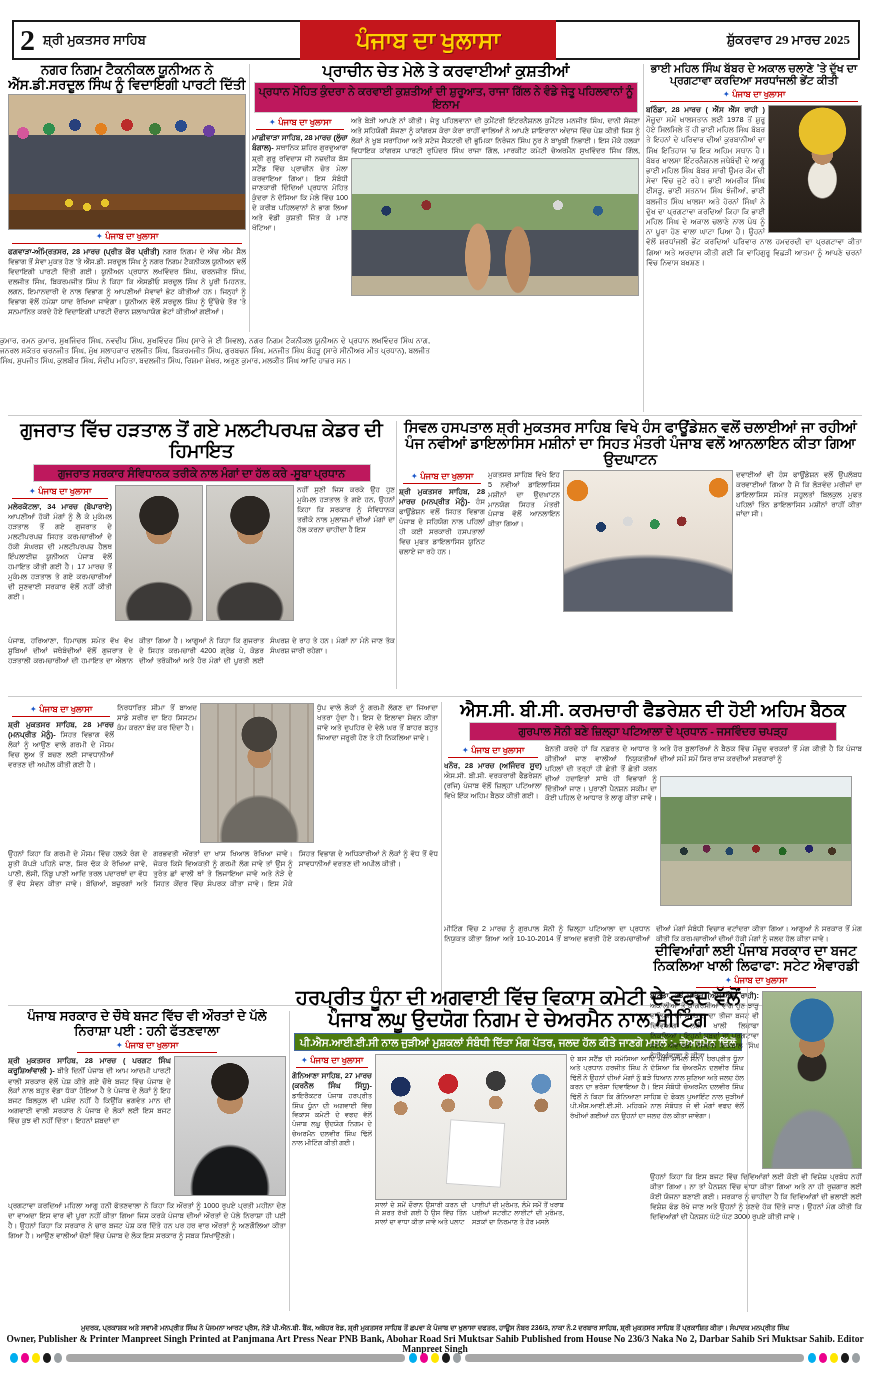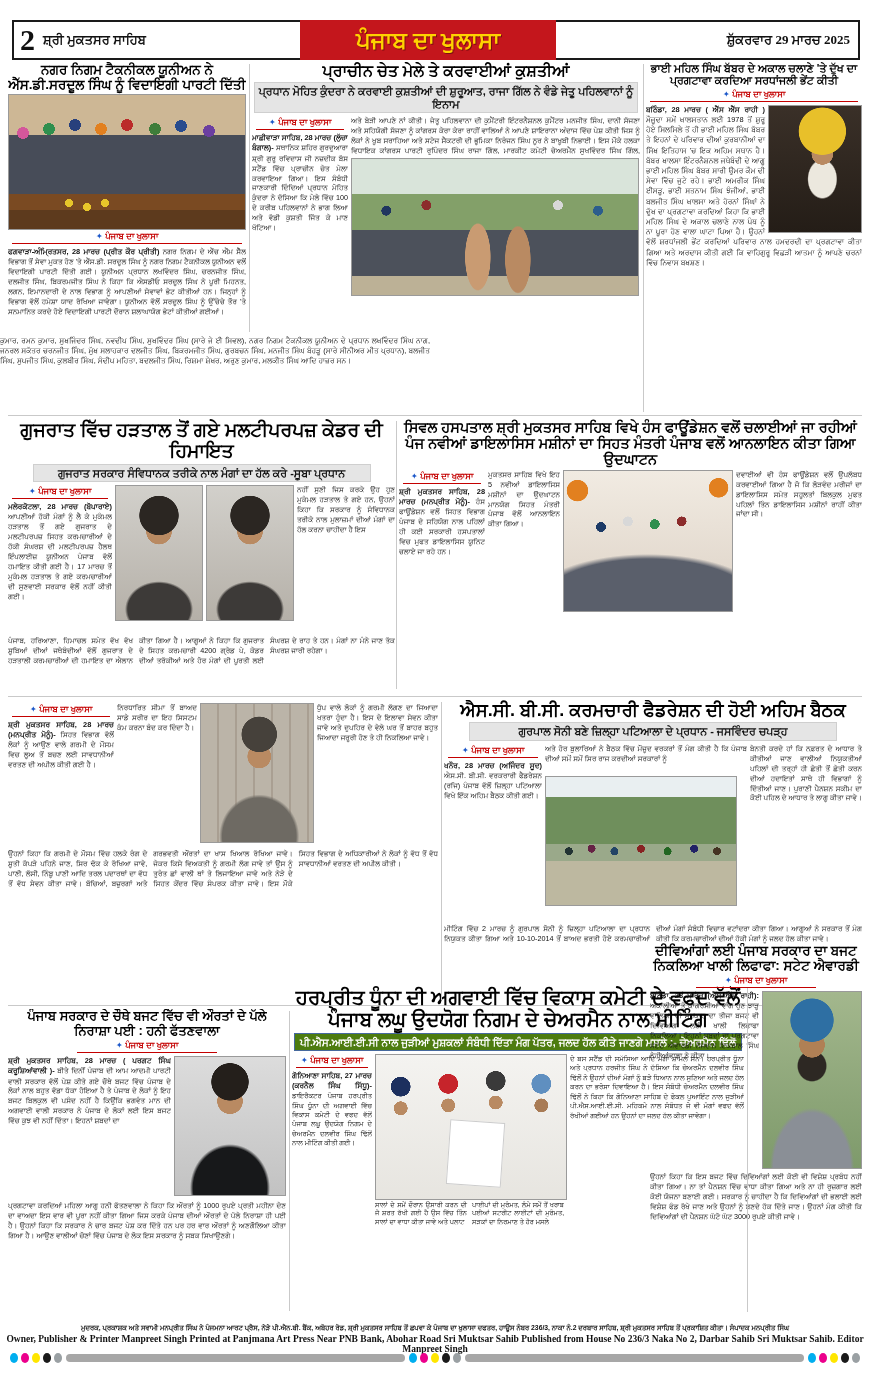--- a/index.html
+++ b/index.html
@@ -12,21 +12,21 @@
           padding:0 8px 0 6px;line-height:1;}
   .edition{font-size:13px;font-weight:bold;}
   .banner{position:absolute;left:286px;top:-2px;width:256px;height:40px;background:#c4161c;
           display:flex;align-items:center;justify-content:center;}
   .banner span{color:#ffd200;font-size:23px;font-weight:bold;text-shadow:1px 1px 0 #7c0d10;}
   .dateline{position:absolute;right:8px;top:0;height:36px;display:flex;align-items:center;
             font-family:"Liberation Serif","DejaVu Serif",serif;font-size:13px;font-weight:bold;}
   
   .art{position:absolute;overflow:hidden;}
   .hl{margin:0 0 2px 0;font-weight:bold;text-align:center;line-height:1.12;color:#000;}
-  .subbar{background:#e5e5e5;border:1px solid #cfcfcf;font-weight:bold;text-align:center;
+  .subbar{background:#be185d;border:1px solid #cfcfcf;font-weight:bold;text-align:center;
           padding:2px 3px;margin:2px auto 3px auto;line-height:1.15;}
   .subbar.blue{background:#4d7c0f;border-color:#46699e;color:#fff;}
   .ptag{color:#c40000;font-weight:bold;font-size:8.5px;text-align:center;
         border-bottom:1.5px solid #c40000;padding-bottom:1px;margin:1px 4px 3px 4px;}
   .ptag .plus{color:#1b57c9;}
   .body{font-size:7.2px;line-height:1.38;text-align:justify;margin:0;}
   .body b{font-size:7.4px;}
   .cols2{column-count:2;column-gap:6px;}
   .cols3{column-count:3;column-gap:6px;}
   .row{display:flex;gap:3px;align-items:flex-start;}
@@ -171,21 +171,21 @@
   </section>
 
   <div class="hrule" style="left:8px;top:415px;width:854px;"></div>
 
   <section class="art" style="left:8px;top:419px;width:387px;height:273px;">
     <h2 class="hl" style="font-size:19px;">ਗੁਜਰਾਤ ਵਿੱਚ ਹੜਤਾਲ ਤੋਂ ਗਏ ਮਲਟੀਪਰਪਜ਼ ਕੇਡਰ ਦੀ ਹਿਮਾਇਤ</h2>
     <div class="subbar" style="font-size:11px;width:330px;">ਗੁਜਰਾਤ ਸਰਕਾਰ ਸੰਵਿਧਾਨਕ ਤਰੀਕੇ ਨਾਲ ਮੰਗਾਂ ਦਾ ਹੱਲ ਕਰੇ -ਸੂਬਾ ਪ੍ਰਧਾਨ</div>
     <div class="row">
       <div class="col" style="width:104px;flex:none;">
         <div class="ptag"><span class="plus">✦</span> <span>ਪੰਜਾਬ ਦਾ ਖੁਲਾਸਾ</span></div>
-        <p class="body" style="height:128px;overflow:hidden;"><b>ਮਲੇਰਕੋਟਲਾ, 28 ਮਾਰਚ (ਬੋਪਾਰਾਏ)</b> <span>ਆਪਣੀਆਂ ਹੱਕੀ ਮੰਗਾਂ ਨੂੰ ਲੈ ਕੇ ਮੁਕੰਮਲ ਹੜਤਾਲ ਤੋਂ ਗਏ ਗੁਜਰਾਤ ਦੇ ਮਲਟੀਪਰਪਜ਼ ਸਿਹਤ ਕਰਮਚਾਰੀਆਂ ਦੇ ਹੱਕੀ ਸੰਘਰਸ਼ ਦੀ ਮਲਟੀਪਰਪਜ਼ ਹੈਲਥ ਇੰਪਲਾਈਜ਼ ਯੂਨੀਅਨ ਪੰਜਾਬ ਵੱਲੋਂ ਹਮਾਇਤ ਕੀਤੀ ਗਈ ਹੈ। 17 ਮਾਰਚ ਤੋਂ ਮੁਕੰਮਲ ਹੜਤਾਲ ਤੇ ਗਏ ਕਰਮਚਾਰੀਆਂ ਦੀ ਸੁਣਵਾਈ ਸਰਕਾਰ ਵੱਲੋਂ ਨਹੀਂ ਕੀਤੀ ਗਈ।</span></p>
+        <p class="body" style="height:128px;overflow:hidden;"><b>ਮਲੇਰਕੋਟਲਾ, 34 ਮਾਰਚ (ਬੋਪਾਰਾਏ)</b> <span>ਆਪਣੀਆਂ ਹੱਕੀ ਮੰਗਾਂ ਨੂੰ ਲੈ ਕੇ ਮੁਕੰਮਲ ਹੜਤਾਲ ਤੋਂ ਗਏ ਗੁਜਰਾਤ ਦੇ ਮਲਟੀਪਰਪਜ਼ ਸਿਹਤ ਕਰਮਚਾਰੀਆਂ ਦੇ ਹੱਕੀ ਸੰਘਰਸ਼ ਦੀ ਮਲਟੀਪਰਪਜ਼ ਹੈਲਥ ਇੰਪਲਾਈਜ਼ ਯੂਨੀਅਨ ਪੰਜਾਬ ਵੱਲੋਂ ਹਮਾਇਤ ਕੀਤੀ ਗਈ ਹੈ। 17 ਮਾਰਚ ਤੋਂ ਮੁਕੰਮਲ ਹੜਤਾਲ ਤੇ ਗਏ ਕਰਮਚਾਰੀਆਂ ਦੀ ਸੁਣਵਾਈ ਸਰਕਾਰ ਵੱਲੋਂ ਨਹੀਂ ਕੀਤੀ ਗਈ।</span></p>
       </div>
       <div class="ph p4" style="width:86px;height:134px;"></div>
       <div class="ph p4" style="width:86px;height:134px;"></div>
       <div class="col" style="flex:1;">
         <p class="body" style="height:148px;overflow:hidden;">ਨਹੀਂ ਸੁਣੀ ਜਿਸ ਕਰਕੇ ਉਹ ਹੁਣ ਮੁਕੰਮਲ ਹੜਤਾਲ ਤੇ ਗਏ ਹਨ, ਉਹਨਾਂ ਕਿਹਾ ਕਿ ਸਰਕਾਰ ਨੂੰ ਸੰਵਿਧਾਨਕ ਤਰੀਕੇ ਨਾਲ ਮੁਲਾਜ਼ਮਾਂ ਦੀਆਂ ਮੰਗਾਂ ਦਾ ਹੱਲ ਕਰਨਾ ਚਾਹੀਦਾ ਹੈ ਇਸ</p>
       </div>
     </div>
     <p class="body cols3" style="margin-top:3px;height:56px;overflow:hidden;">ਪੰਜਾਬ, ਹਰਿਆਣਾ, ਹਿਮਾਚਲ ਸਮੇਤ ਵੱਖ ਵੱਖ ਸੂਬਿਆਂ ਦੀਆਂ ਜਥੇਬੰਦੀਆਂ ਵੱਲੋਂ ਗੁਜਰਾਤ ਦੇ ਹੜਤਾਲੀ ਕਰਮਚਾਰੀਆਂ ਦੀ ਹਮਾਇਤ ਦਾ ਐਲਾਨ ਕੀਤਾ ਗਿਆ ਹੈ। ਆਗੂਆਂ ਨੇ ਕਿਹਾ ਕਿ ਗੁਜਰਾਤ ਦੇ ਸਿਹਤ ਕਰਮਚਾਰੀ 4200 ਗ੍ਰੇਡ ਪੇ, ਕੇਡਰ ਦੀਆਂ ਤਰੱਕੀਆਂ ਅਤੇ ਹੋਰ ਮੰਗਾਂ ਦੀ ਪੂਰਤੀ ਲਈ ਸੰਘਰਸ਼ ਦੇ ਰਾਹ ਤੇ ਹਨ। ਮੰਗਾਂ ਨਾ ਮੰਨੇ ਜਾਣ ਤੱਕ ਸੰਘਰਸ਼ ਜਾਰੀ ਰਹੇਗਾ।</p>
   </section>
 
@@ -226,26 +226,26 @@
   </section>
 
   <section class="art" style="left:444px;top:700px;width:418px;height:276px;">
     <h2 class="hl" style="font-size:18px;">ਐਸ.ਸੀ. ਬੀ.ਸੀ. ਕਰਮਚਾਰੀ ਫੈਡਰੇਸ਼ਨ ਦੀ ਹੋਈ ਅਹਿਮ ਬੈਠਕ</h2>
     <div class="subbar" style="font-size:11px;width:360px;">ਗੁਰਪਾਲ ਸੋਨੀ ਬਣੇ ਜ਼ਿਲ੍ਹਾ ਪਟਿਆਲਾ ਦੇ ਪ੍ਰਧਾਨ - ਜਸਵਿੰਦਰ ਚਪੜ੍ਹ</div>
     <div class="row">
       <div class="col" style="width:98px;flex:none;">
         <div class="ptag"><span class="plus">✦</span> <span>ਪੰਜਾਬ ਦਾ ਖੁਲਾਸਾ</span></div>
         <p class="body" style="height:160px;overflow:hidden;"><b>ਖਨੌਰ, 28 ਮਾਰਚ (ਅਜਿੰਦਰ ਸੂਦ)</b> <span>ਐਸ.ਸੀ. ਬੀ.ਸੀ. ਵਰਕਰਾਰੀ ਫੈਡਰੇਸ਼ਨ (ਰਜਿ) ਪੰਜਾਬ ਵੱਲੋਂ ਜ਼ਿਲ੍ਹਾ ਪਟਿਆਲਾ ਵਿਖੇ ਇੱਕ ਅਹਿਮ ਬੈਠਕ ਕੀਤੀ ਗਈ।</span></p>
       </div>
+      <div class="col" style="width:112px;flex:none;">
+        <p class="body" style="height:166px;overflow:hidden;">ਬੇਨਤੀ ਕਰਦੇ ਹਾਂ ਕਿ ਨਫ਼ਰਤ ਦੇ ਆਧਾਰ ਤੇ ਕੀਤੀਆਂ ਜਾਣ ਵਾਲੀਆਂ ਨਿਯੁਕਤੀਆਂ ਪਹਿਲਾਂ ਦੀ ਤਰ੍ਹਾਂ ਹੀ ਛੇਤੀ ਤੋਂ ਛੇਤੀ ਕਰਨ ਦੀਆਂ ਹਦਾਇਤਾਂ ਸਾਥੇ ਹੀ ਵਿਭਾਗਾਂ ਨੂੰ ਦਿੱਤੀਆਂ ਜਾਣ। ਪੁਰਾਣੀ ਪੈਨਸ਼ਨ ਸਕੀਮ ਦਾ ਕੋਈ ਪਹਿਲ ਦੇ ਆਧਾਰ ਤੇ ਲਾਗੂ ਕੀਤਾ ਜਾਵੇ।</p>
+      </div>
       <div class="col" style="flex:1;">
         <p class="body" style="height:30px;overflow:hidden;">ਅਤੇ ਹੋਰ ਬੁਲਾਰਿਆਂ ਨੇ ਬੈਠਕ ਵਿੱਚ ਮੌਜੂਦ ਵਰਕਰਾਂ ਤੋਂ ਮੰਗ ਕੀਤੀ ਹੈ ਕਿ ਪੰਜਾਬ ਦੀਆਂ ਸਮੇਂ ਸਮੇਂ ਸਿਰ ਰਾਜ ਕਰਦੀਆਂ ਸਰਕਾਰਾਂ ਨੂੰ</p>
         <div class="ph p7" style="width:190px;height:128px;margin-top:2px;"></div>
-      </div>
-      <div class="col" style="width:112px;flex:none;">
-        <p class="body" style="height:166px;overflow:hidden;">ਬੇਨਤੀ ਕਰਦੇ ਹਾਂ ਕਿ ਨਫ਼ਰਤ ਦੇ ਆਧਾਰ ਤੇ ਕੀਤੀਆਂ ਜਾਣ ਵਾਲੀਆਂ ਨਿਯੁਕਤੀਆਂ ਪਹਿਲਾਂ ਦੀ ਤਰ੍ਹਾਂ ਹੀ ਛੇਤੀ ਤੋਂ ਛੇਤੀ ਕਰਨ ਦੀਆਂ ਹਦਾਇਤਾਂ ਸਾਥੇ ਹੀ ਵਿਭਾਗਾਂ ਨੂੰ ਦਿੱਤੀਆਂ ਜਾਣ। ਪੁਰਾਣੀ ਪੈਨਸ਼ਨ ਸਕੀਮ ਦਾ ਕੋਈ ਪਹਿਲ ਦੇ ਆਧਾਰ ਤੇ ਲਾਗੂ ਕੀਤਾ ਜਾਵੇ।</p>
       </div>
     </div>
     <p class="body cols2" style="margin-top:3px;height:40px;overflow:hidden;">ਮੀਟਿੰਗ ਵਿੱਚ 2 ਮਾਰਚ ਨੂੰ ਗੁਰਪਾਲ ਸੋਨੀ ਨੂੰ ਜ਼ਿਲ੍ਹਾ ਪਟਿਆਲਾ ਦਾ ਪ੍ਰਧਾਨ ਨਿਯੁਕਤ ਕੀਤਾ ਗਿਆ ਅਤੇ 10-10-2014 ਤੋਂ ਬਾਅਦ ਭਰਤੀ ਹੋਏ ਕਰਮਚਾਰੀਆਂ ਦੀਆਂ ਮੰਗਾਂ ਸੰਬੰਧੀ ਵਿਚਾਰ ਵਟਾਂਦਰਾ ਕੀਤਾ ਗਿਆ। ਆਗੂਆਂ ਨੇ ਸਰਕਾਰ ਤੋਂ ਮੰਗ ਕੀਤੀ ਕਿ ਕਰਮਚਾਰੀਆਂ ਦੀਆਂ ਹੱਕੀ ਮੰਗਾਂ ਨੂੰ ਜਲਦ ਹੱਲ ਕੀਤਾ ਜਾਵੇ।</p>
   </section>
 
   <div class="hrule" style="left:8px;top:1005px;width:854px;"></div>
 
   <section class="art" style="left:8px;top:1009px;width:278px;height:306px;">
     <h2 class="hl" style="font-size:13px;text-align:center;">ਪੰਜਾਬ ਸਰਕਾਰ ਦੇ ਚੌਥੇ ਬਜਟ ਵਿੱਚ ਵੀ ਔਰਤਾਂ ਦੇ ਪੱਲੇ ਨਿਰਾਸ਼ਾ ਪਈ : ਹਨੀ ਫੱਤਣਵਾਲਾ</h2>
     <div class="ptag" style="width:140px;margin:2px auto 3px auto;"><span class="plus">✦</span> <span>ਪੰਜਾਬ ਦਾ ਖੁਲਾਸਾ</span></div>

